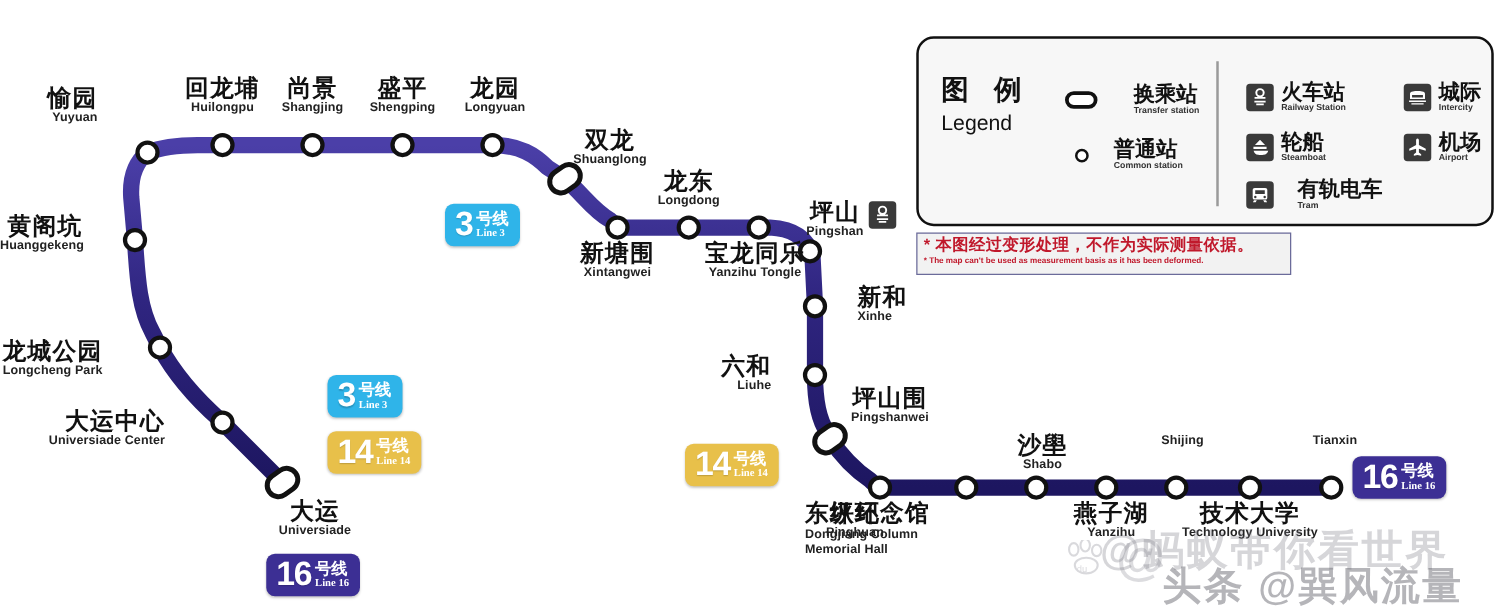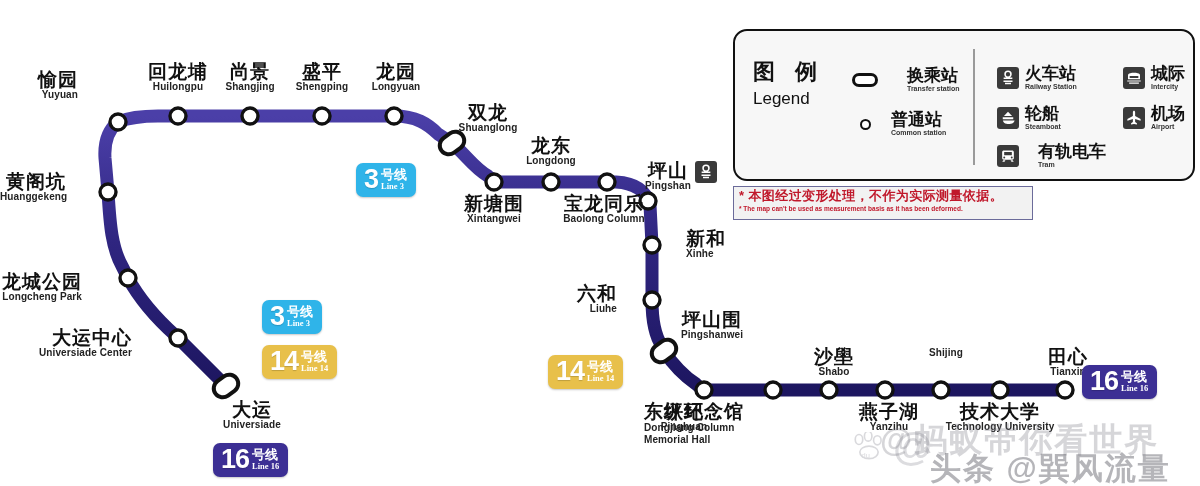--- a/index.html
+++ b/index.html
@@ -184,21 +184,21 @@
       <div class="stn-label" style="top: 194px; left: 384px; width: 220px; text-align: center;">
         <span class="cn">新塘围</span>
         <span class="en">Xintangwei</span>
       </div>
       <div class="stn-label" style="top: 136px; left: 441px; width: 220px; text-align: center;">
         <span class="cn">龙东</span>
         <span class="en">Longdong</span>
       </div>
       <div class="stn-label" style="top: 194px; left: 494px; width: 220px; text-align: center;">
         <span class="cn">宝龙同乐</span>
-        <span class="en">Baolong Column</span>
+        <span class="en">Yanzihu Tongle</span>
       </div>
       <div class="ic-box" style="position: absolute; left: 695px; top: 161px; width: 22px; height: 22px;">
         <svg viewBox="0 0 24 24" width="18" height="18">
           <g fill="#ffffff" stroke="none">
             <path d="M12 2a5 5 0 0 0-5 5 5 5 0 0 0 2.6 4.4H6.2v1.9h11.6v-1.9h-3.4A5 5 0 0 0 17 7a5 5 0 0 0-5-5zm0 2.1a2.9 2.9 0 1 1 0 5.8 2.9 2.9 0 0 1 0-5.8zM6 15.4h12v1.8H6zM8 18.4h8v1.8H8z"></path>
           </g>
         </svg>
       </div>
       <div class="stn-label" style="top: 161px; left: 558px; width: 220px; text-align: center;">
         <span class="cn">坪山</span>
@@ -234,21 +234,20 @@
         <span class="en">Shabo</span>
       </div>
       <div class="stn-label" style="top: 402px; left: 890px; width: 220px; text-align: center;">
         <span class="cn">技术大学</span>
         <span class="en">Technology University</span>
       </div>
       <div class="stn-label" style="top: 347px; left: 836px; width: 220px; text-align: center;">
         <span class="en">Shijing</span>
       </div>
       <div class="stn-label" style="top: 347px; left: 958px; width: 220px; text-align: center;">
-        <span class="cn">田心</span>
         <span class="en">Tianxin</span>
       </div>
       <div class="stn-label" style="top: 172px; left: 0px; width: 66px; text-align: right;">
         <span class="cn">黄阁坑</span>
         <span class="en">Huanggekeng</span>
       </div>
       <div class="stn-label" style="top: 272px; left: 0px; width: 82px; text-align: right;">
         <span class="cn">龙城公园</span>
         <span class="en">Longcheng Park</span>
       </div>

